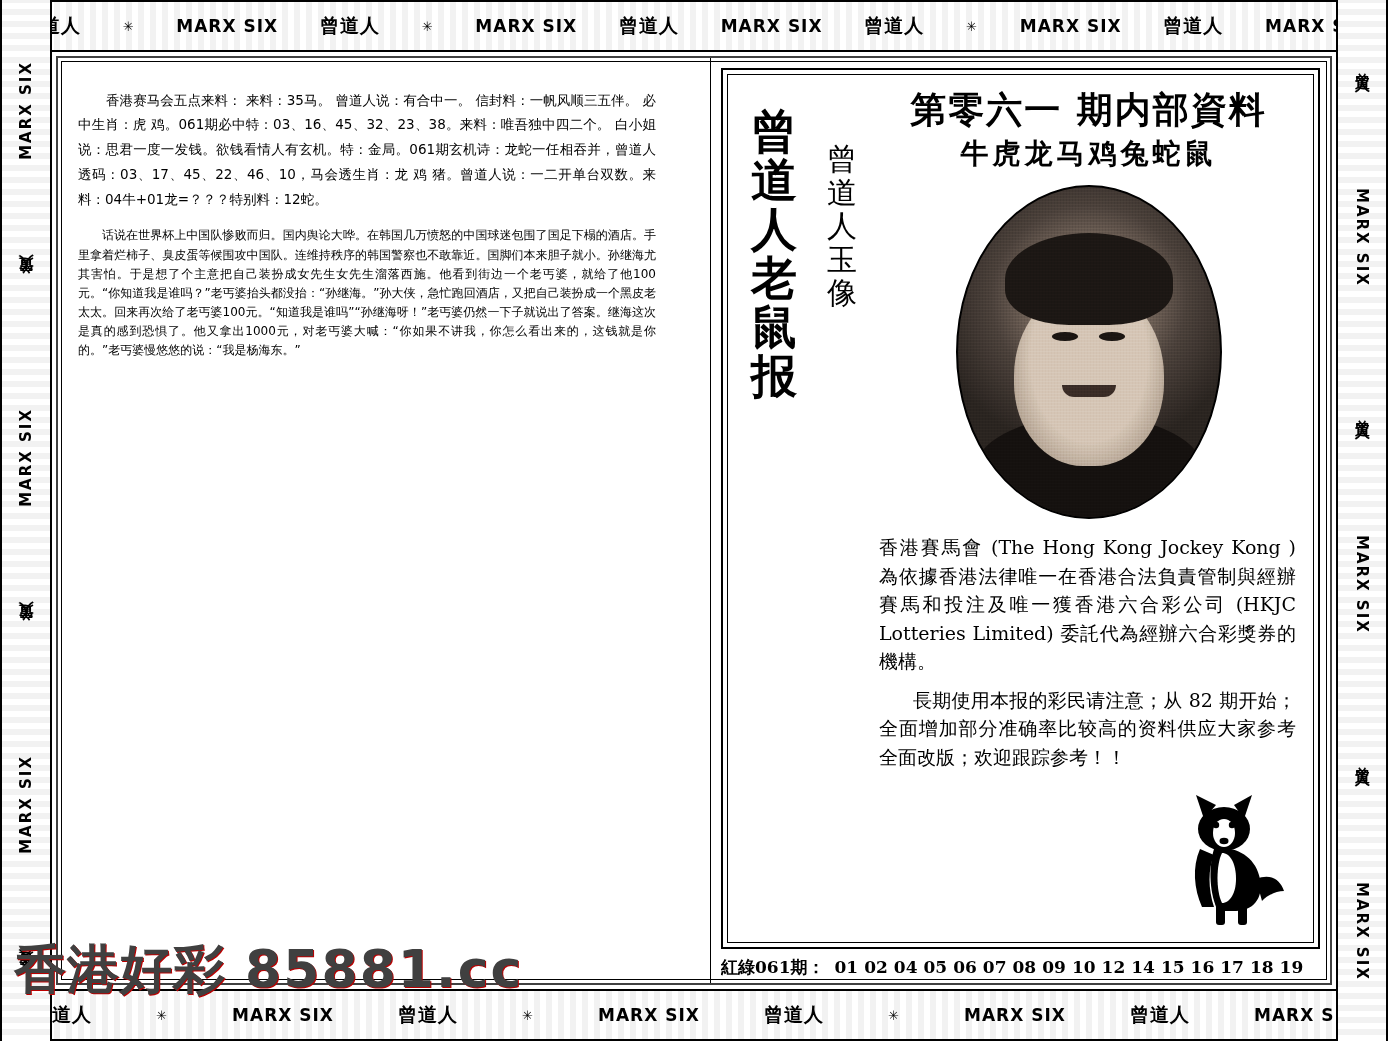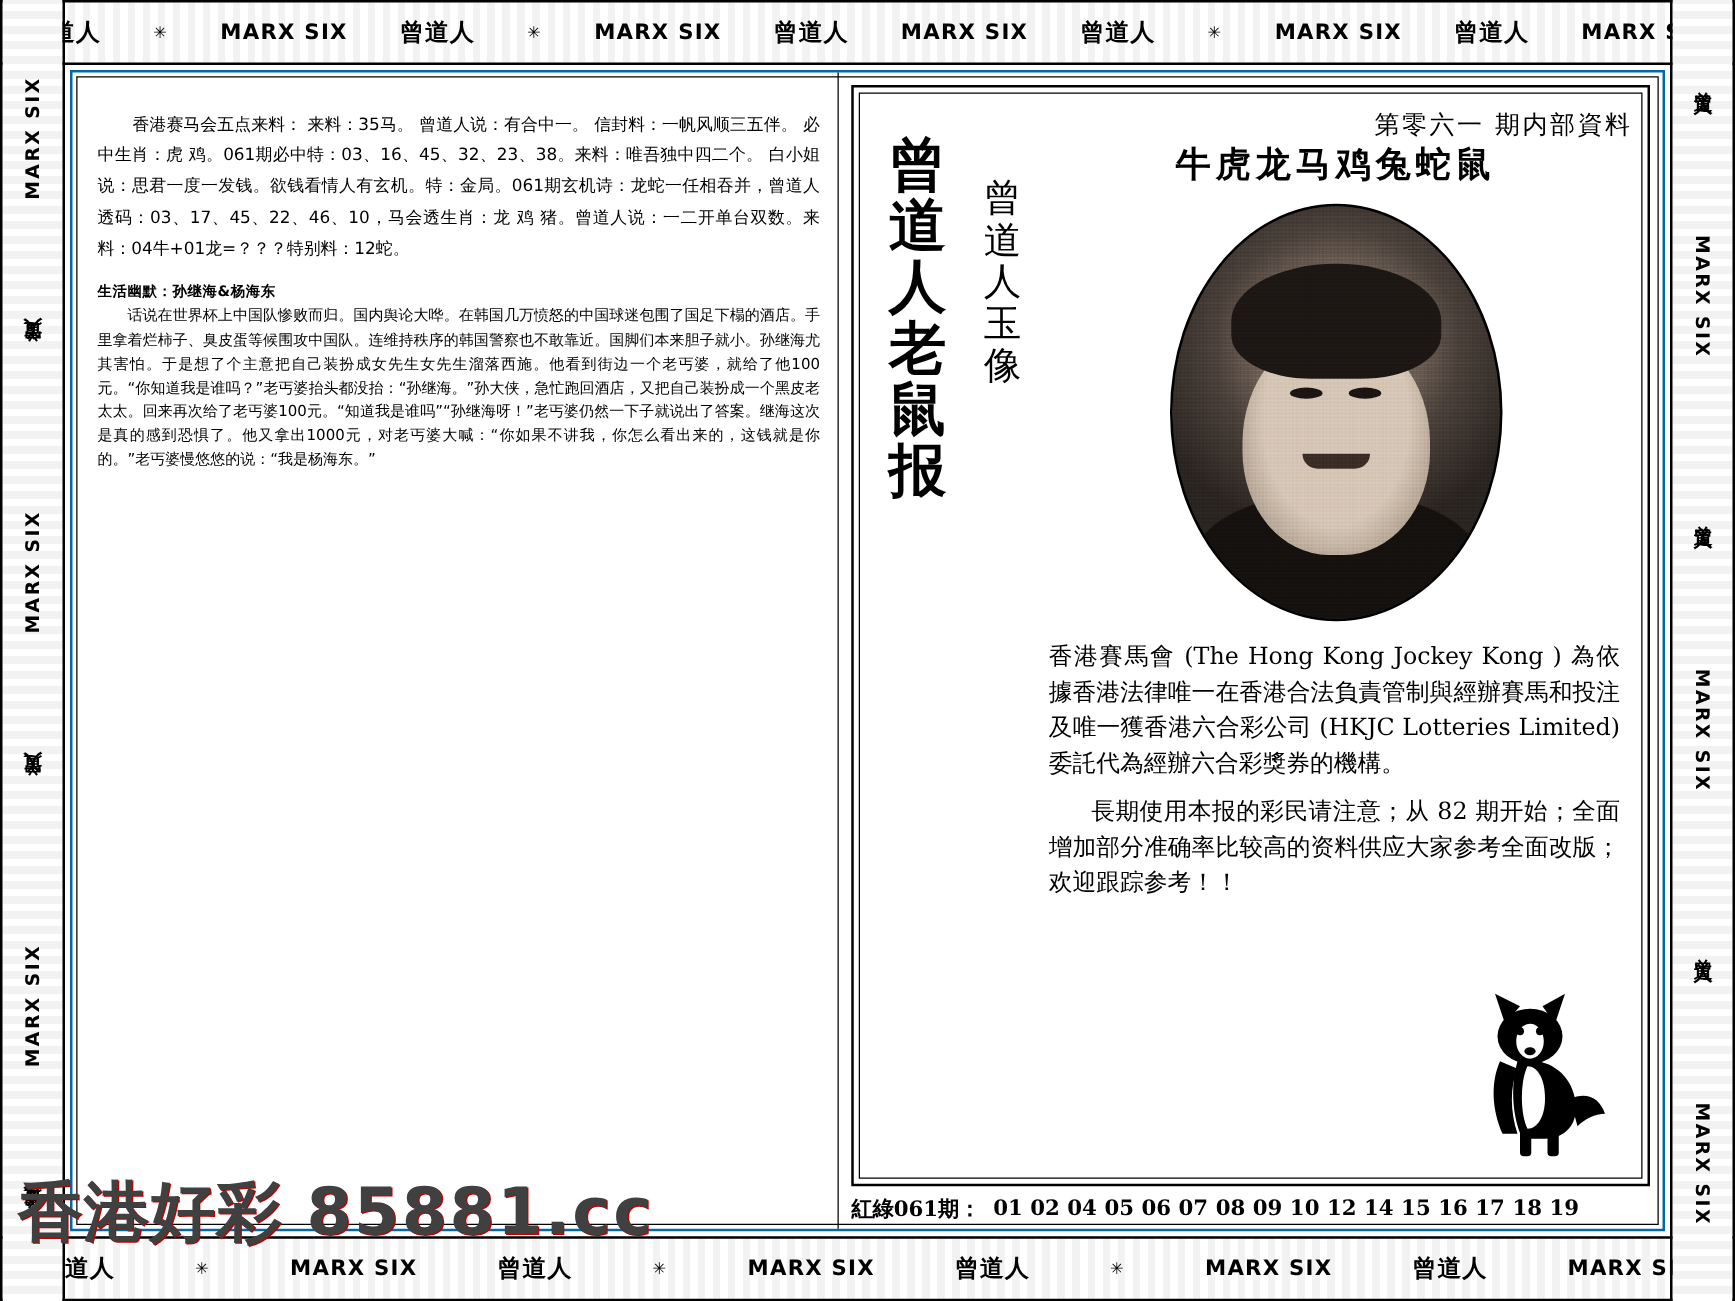--- a/index.html
+++ b/index.html
@@ -40,23 +40,24 @@
     white-space:nowrap;
   }
   .vtxt.flip{transform:rotate(180deg);}
   .btxt{font-size:17px;}
   .btxt.cn{font-size:19px;}
   .star{font-size:13px;}
 
   
   .inner{
     position:absolute;left:56px;top:56px;right:56px;bottom:56px;
-    border:2px solid #0369a1;
+    border:2px solid #404040;
     background:#fff;
     display:flex;
+    gap:40px;
   }
   .inner:before{
     content:"";position:absolute;inset:3px;border:1px solid #000;pointer-events:none;
   }
 
   
   .left-col{
     width:612px;
     padding:16px 14px 8px 20px;
     box-sizing:border-box;
@@ -109,21 +110,21 @@
   .vert-sub{
     width:58px;padding-top:60px;
     display:flex;flex-direction:column;align-items:center;
   }
   .vert-sub span{
     font-size:30px;line-height:1.12;color:#000;
     font-family:"DejaVu Serif","Liberation Serif",serif;
   }
   .main-right{flex:1;display:flex;flex-direction:column;position:relative;}
   .head-1{
-    font-size:20px;font-weight:normal;letter-spacing:2px;text-align:right;margin-top:4px;
+    font-size:36px;font-weight:bold;letter-spacing:2px;text-align:center;margin-top:4px;
   }
   .head-2{
     font-size:28px;font-weight:bold;letter-spacing:4px;text-align:center;margin-top:0;
   }
   .portrait-wrap{
     display:flex;justify-content:center;margin-top:12px;
   }
   .portrait{
     width:262px;height:330px;border-radius:50%;
     border:2px solid #000;
@@ -251,21 +252,20 @@
     <span class="vtxt">曾道人</span>
     <span class="vtxt">MARX SIX</span>
     <span class="vtxt">曾道人</span>
     <span class="vtxt">MARX SIX</span>
   </div>
 
   <div class="inner">
 
     <div class="left-col">
       <p class="para indent">香港赛马会五点来料：  来料：35马。  曾道人说：有合中一。  信封料：一帆风顺三五伴。  必中生肖：虎 鸡。061期必中特：03、16、45、32、23、38。来料：唯吾独中四二个。  白小姐说：思君一度一发钱。欲钱看情人有玄机。特：金局。061期玄机诗：龙蛇一任相吞并，曾道人透码：03、17、45、22、46、10，马会透生肖：龙 鸡 猪。曾道人说：一二开单台双数。来料：04牛+01龙=？？？特别料：12蛇。</p>
-      <div class="joke-title">生活幽默：孙继海&amp;杨海东</div>
       <div class="joke-body">话说在世界杯上中国队惨败而归。国内舆论大哗。在韩国几万愤怒的中国球迷包围了国足下榻的酒店。手里拿着烂柿子、臭皮蛋等候围攻中国队。连维持秩序的韩国警察也不敢靠近。国脚们本来胆子就小。孙继海尤其害怕。于是想了个主意把自己装扮成女先生女先生溜落西施。他看到街边一个老丐婆，就给了他100元。“你知道我是谁吗？”老丐婆抬头都没抬：“孙继海。”孙大侠，急忙跑回酒店，又把自己装扮成一个黑皮老太太。回来再次给了老丐婆100元。“知道我是谁吗”“孙继海呀！”老丐婆仍然一下子就说出了答案。继海这次是真的感到恐惧了。他又拿出1000元，对老丐婆大喊：“你如果不讲我，你怎么看出来的，这钱就是你的。”老丐婆慢悠悠的说：“我是杨海东。”</div>
     </div>
 
     <div class="right-col">
       <div class="right-inner">
         <div class="rc-pad">
 
           <div class="vert-title">
             <span>曾</span>
             <span>道</span>

